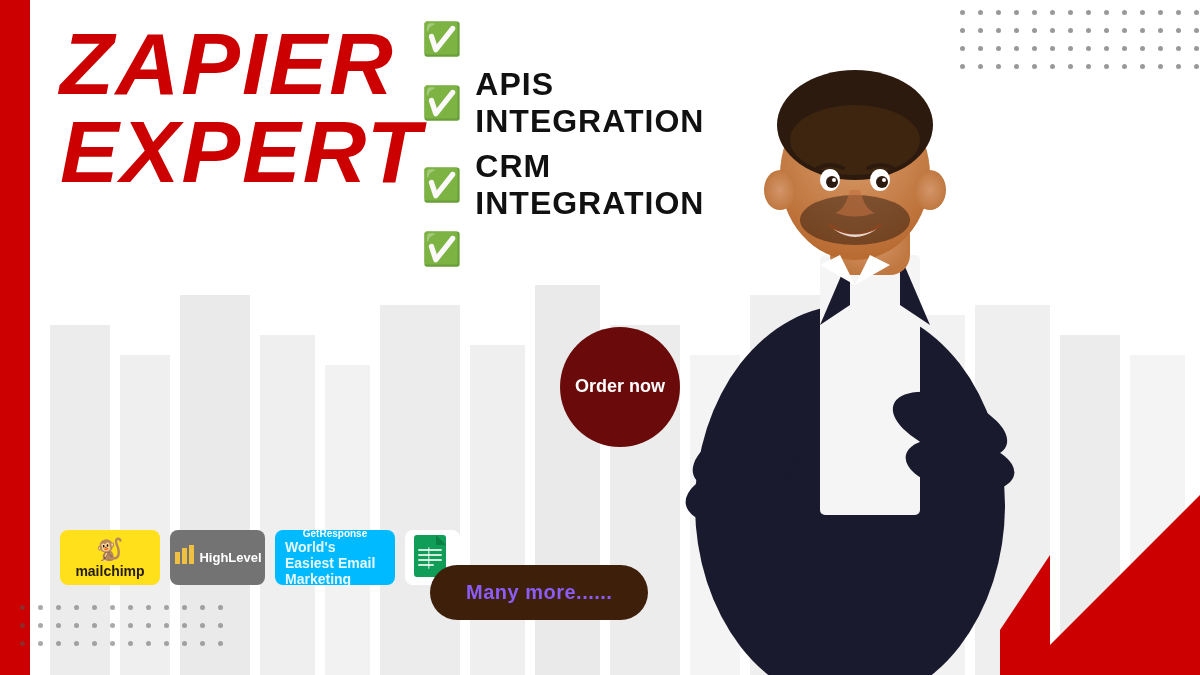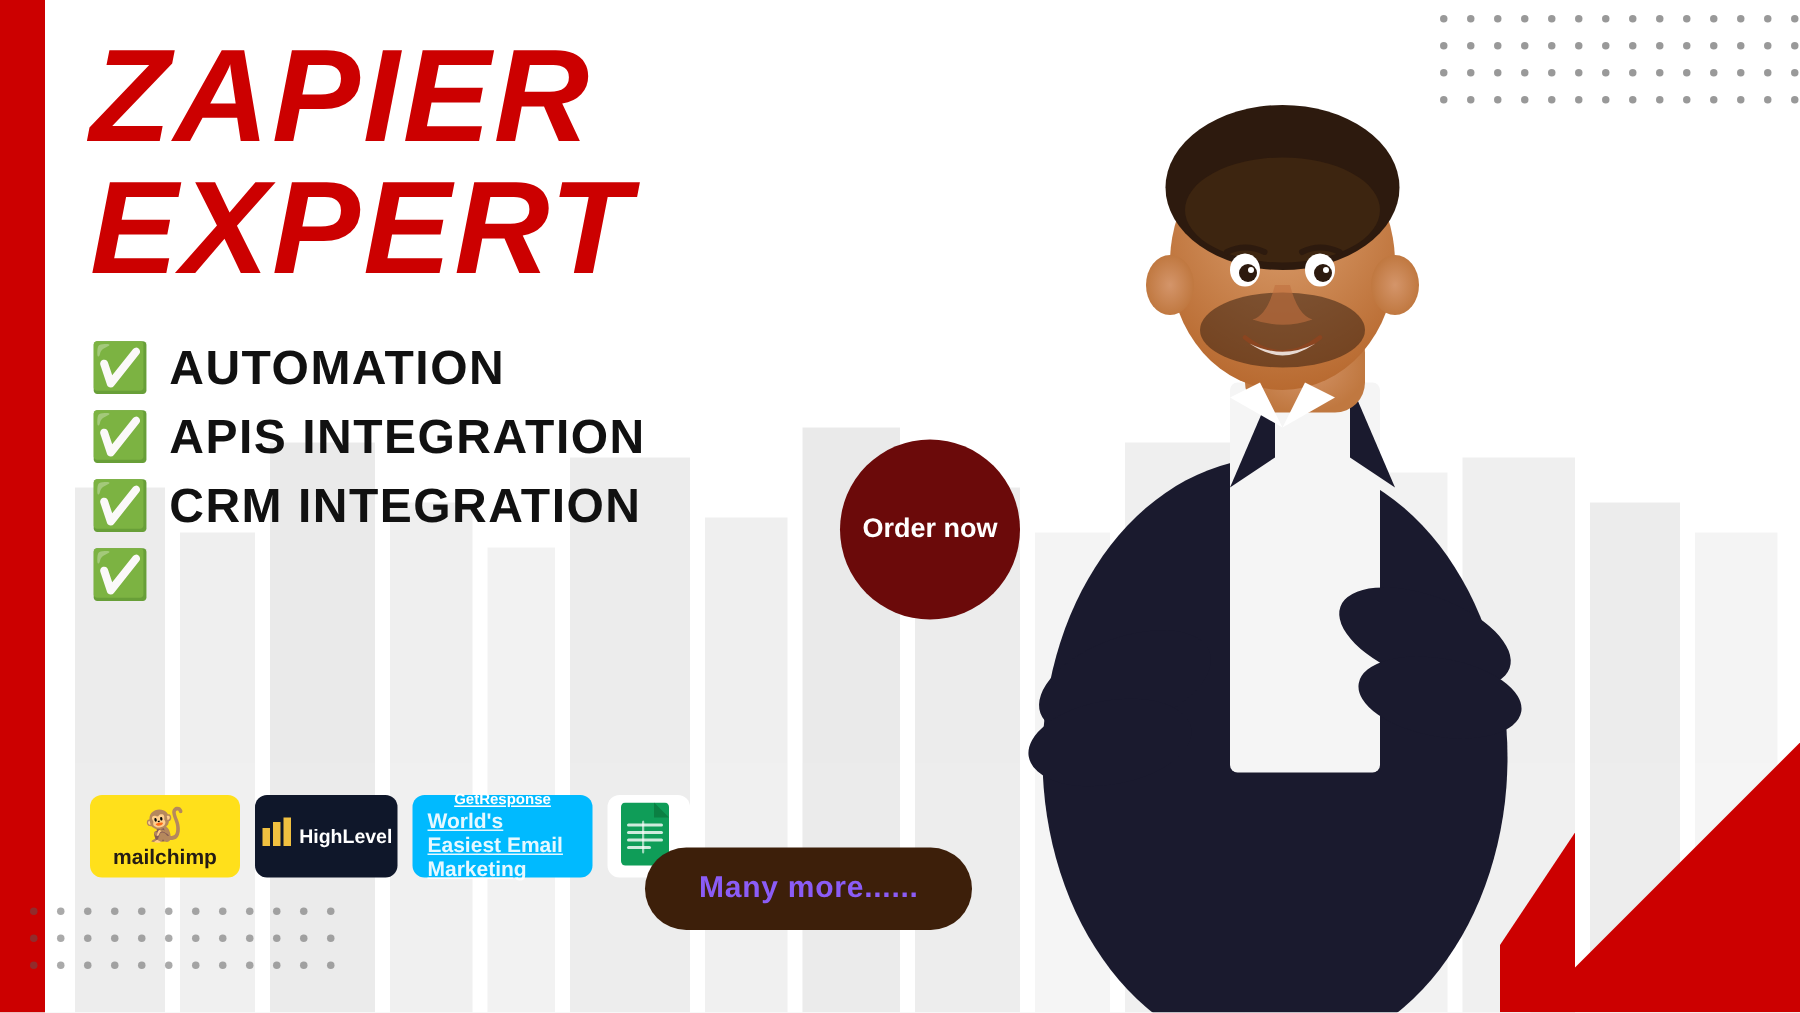--- a/index.html
+++ b/index.html
@@ -89,21 +89,21 @@
     
     .content {
       position: absolute;
       top: 0;
       left: 30px;
       width: 700px;
       height: 675px;
       z-index: 10;
       padding: 20px 30px;
       display: flex;
-      flex-direction: column;
+      flex-direction: row;
       justify-content: flex-start;
     }
 
     .main-title {
       font-size: 88px;
       font-weight: 900;
       color: #cc0000;
       letter-spacing: 2px;
       line-height: 1;
       margin-bottom: 30px;
@@ -130,21 +130,21 @@
     .check-icon {
       color: #cc0000;
       font-size: 32px;
       margin-right: 12px;
       flex-shrink: 0;
     }
 
     
     .order-btn-container {
       position: absolute;
-      top: 293px;
+      top: 327px;
       left: 560px;
       z-index: 20;
     }
 
     .order-btn {
       width: 120px;
       height: 120px;
       border-radius: 50%;
       background: #6b0a0a;
       color: white;
@@ -182,33 +182,32 @@
     }
 
     .logo-mailchimp {
       background: #ffe01b;
       color: #241c15;
       width: 100px;
       flex-direction: column;
     }
 
     .logo-highlevel {
-      background: #0f172a;
+      background: #737373;
       color: white;
       width: 95px;
       text-align: center;
     }
 
     .logo-getresponse {
       background: #00baff;
       color: white;
       width: 120px;
       flex-direction: column;
       font-size: 11px;
-      text-decoration: underline;
     }
 
     .logo-sheets {
       background: #fff;
       width: 55px;
       height: 55px;
       border-radius: 8px;
       display: flex;
       align-items: center;
       justify-content: center;
@@ -420,21 +419,20 @@
   </div>
 
 <div class="red-shape-bottom-right"></div>
 
 <div class="content">
   <h1 class="main-title">ZAPIER EXPERT</h1>
 
   <ul class="features-list">
     <li>
       <span class="check-icon">✅</span>
-      <span>AUTOMATION</span>
     </li>
     <li>
       <span class="check-icon">✅</span>
       <span>APIs INTEGRATION</span>
     </li>
     <li>
       <span class="check-icon">✅</span>
       <span>CRM INTEGRATION</span>
     </li>
     <li>

